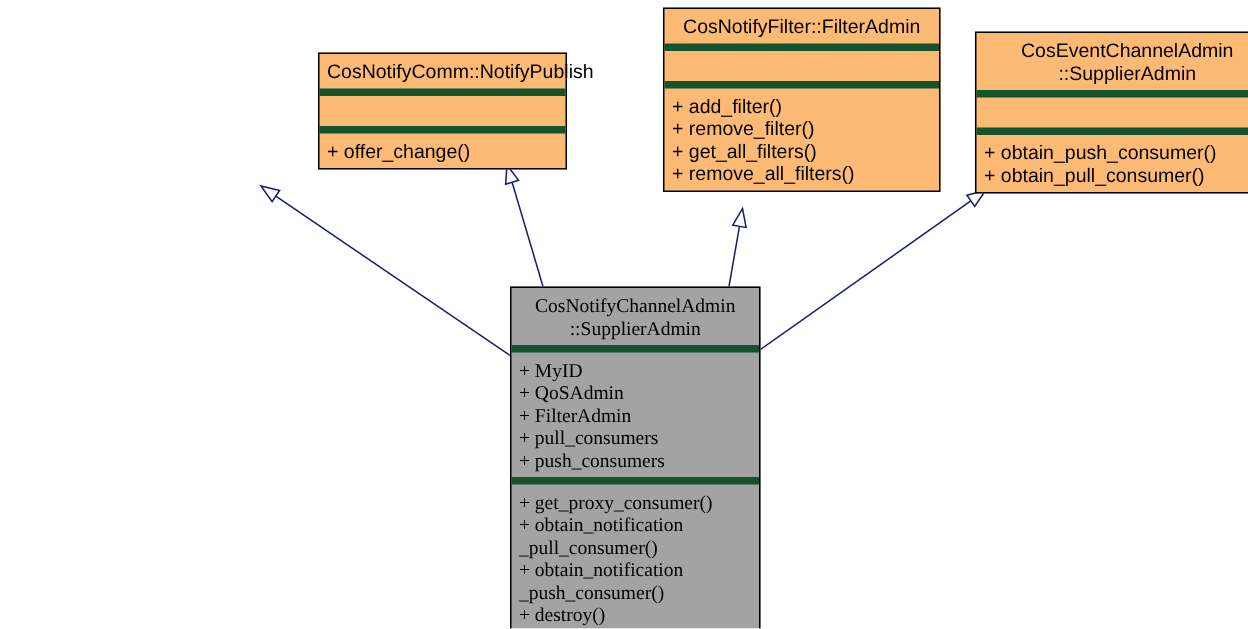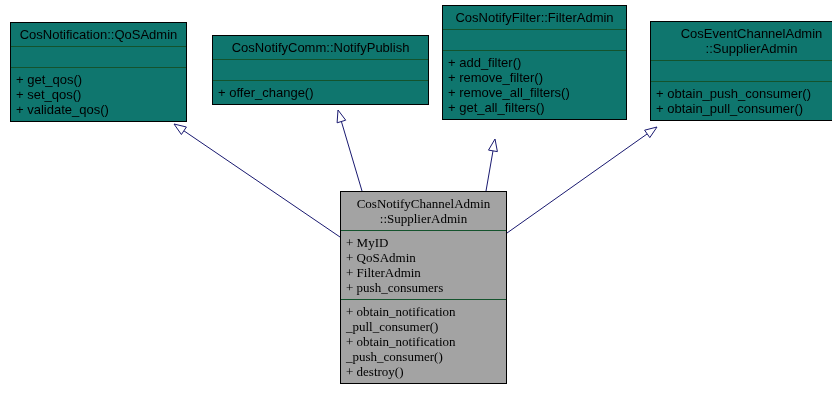--- a/index.html
+++ b/index.html
@@ -20,48 +20,48 @@
     left: 0;
     top: 0;
     width: 832px;
     height: 419px;
     pointer-events: none;
   }
   .uml-box {
     position: absolute;
     box-sizing: border-box;
     border: 1px solid #000000;
-    background: #0f766e;
+    background: #fdba74;
     font-size: 13px;
     line-height: 15px;
     color: #000000;
   }
   .uml-box.highlight {
     background: #a3a3a3;
     font-family: Liberation Serif, serif;
   }
   .comp {
     padding: 4px 5px;
-    border-top: 1px solid #14532d;
+    border-top: 5px solid #14532d;
   }
   .comp:first-child {
     border-top: none;
   }
   .comp.title {
     text-align: center;
   }
   .comp.empty {
     min-height: 12px;
   }
   .line {
     white-space: nowrap;
   }
   
   #box-qosadmin        { left: 10px;  top: 22px;  width: 177px; }
-  #box-notifypublish   { left: 212px; top: 35px;  width: 217px; }
+  #box-notifypublish   { left: 212px; top: 35px;  width: 166px; }
   #box-filteradmin     { left: 442px; top: 5px;   width: 185px; }
   #box-eventsupplier   { left: 650px; top: 21px;  width: 203px; }
   #box-notifysupplier  { left: 340px; top: 191px; width: 167px; }
 </style>
 </head>
 <body>
 
 <div id="canvas">
 
   <svg id="edge-layer" viewBox="0 0 832 419">
@@ -76,52 +76,41 @@
     <g stroke="#191970" stroke-width="1" fill="none">
       <line x1="486" y1="191" x2="493" y2="150.8"></line>
       <polygon points="495,139 497.4,151.6 488.5,150.1" fill="#ffffff"></polygon>
     </g>
     <g stroke="#191970" stroke-width="1" fill="none">
       <line x1="507" y1="233" x2="647.2" y2="133.9"></line>
       <polygon points="657,127 649.8,137.6 644.6,130.2" fill="#ffffff"></polygon>
     </g>
   </svg>
 
-  <div class="uml-box" id="box-qosadmin">
-    <div class="comp title">
-      <div class="line">CosNotification::QoSAdmin</div>
-    </div>
-    <div class="comp empty"></div>
-    <div class="comp">
-      <div class="line">+ get_qos()</div>
-      <div class="line">+ set_qos()</div>
-      <div class="line">+ validate_qos()</div>
-    </div>
-  </div>
 
   <div class="uml-box" id="box-notifypublish">
     <div class="comp title">
       <div class="line">CosNotifyComm::NotifyPublish</div>
     </div>
     <div class="comp empty"></div>
     <div class="comp">
       <div class="line">+ offer_change()</div>
     </div>
   </div>
 
   <div class="uml-box" id="box-filteradmin">
     <div class="comp title">
       <div class="line">CosNotifyFilter::FilterAdmin</div>
     </div>
     <div class="comp empty"></div>
     <div class="comp">
       <div class="line">+ add_filter()</div>
       <div class="line">+ remove_filter()</div>
+      <div class="line">+ get_all_filters()</div>
       <div class="line">+ remove_all_filters()</div>
-      <div class="line">+ get_all_filters()</div>
     </div>
   </div>
 
   <div class="uml-box" id="box-eventsupplier">
     <div class="comp title">
       <div class="line">CosEventChannelAdmin</div>
       <div class="line">::SupplierAdmin</div>
     </div>
     <div class="comp empty"></div>
     <div class="comp">
@@ -132,23 +121,25 @@
 
   <div class="uml-box highlight" id="box-notifysupplier">
     <div class="comp title">
       <div class="line">CosNotifyChannelAdmin</div>
       <div class="line">::SupplierAdmin</div>
     </div>
     <div class="comp">
       <div class="line">+ MyID</div>
       <div class="line">+ QoSAdmin</div>
       <div class="line">+ FilterAdmin</div>
+      <div class="line">+ pull_consumers</div>
       <div class="line">+ push_consumers</div>
     </div>
     <div class="comp">
+      <div class="line">+ get_proxy_consumer()</div>
       <div class="line">+ obtain_notification</div>
       <div class="line">_pull_consumer()</div>
       <div class="line">+ obtain_notification</div>
       <div class="line">_push_consumer()</div>
       <div class="line">+ destroy()</div>
     </div>
   </div>
 
 </div>
 

